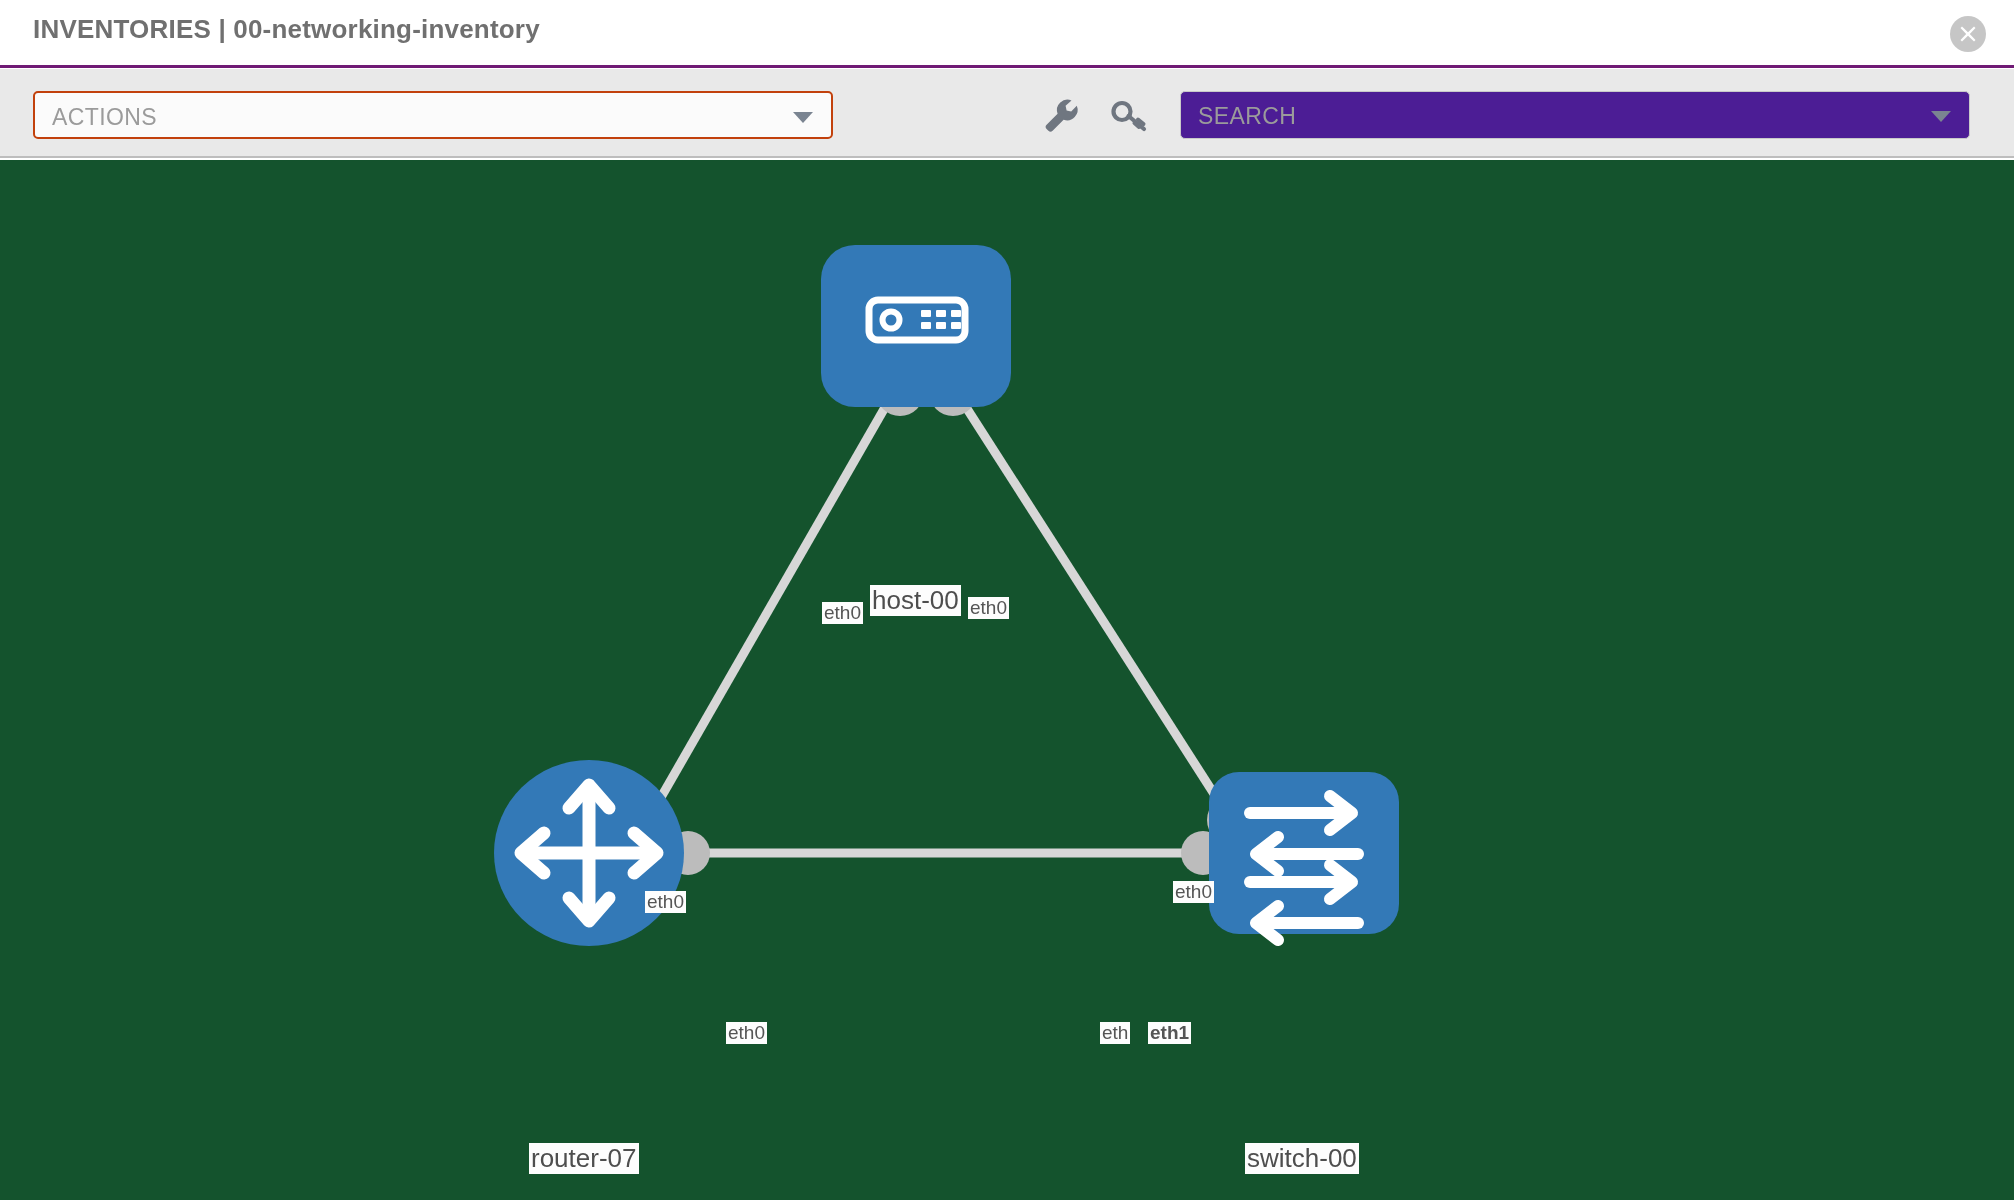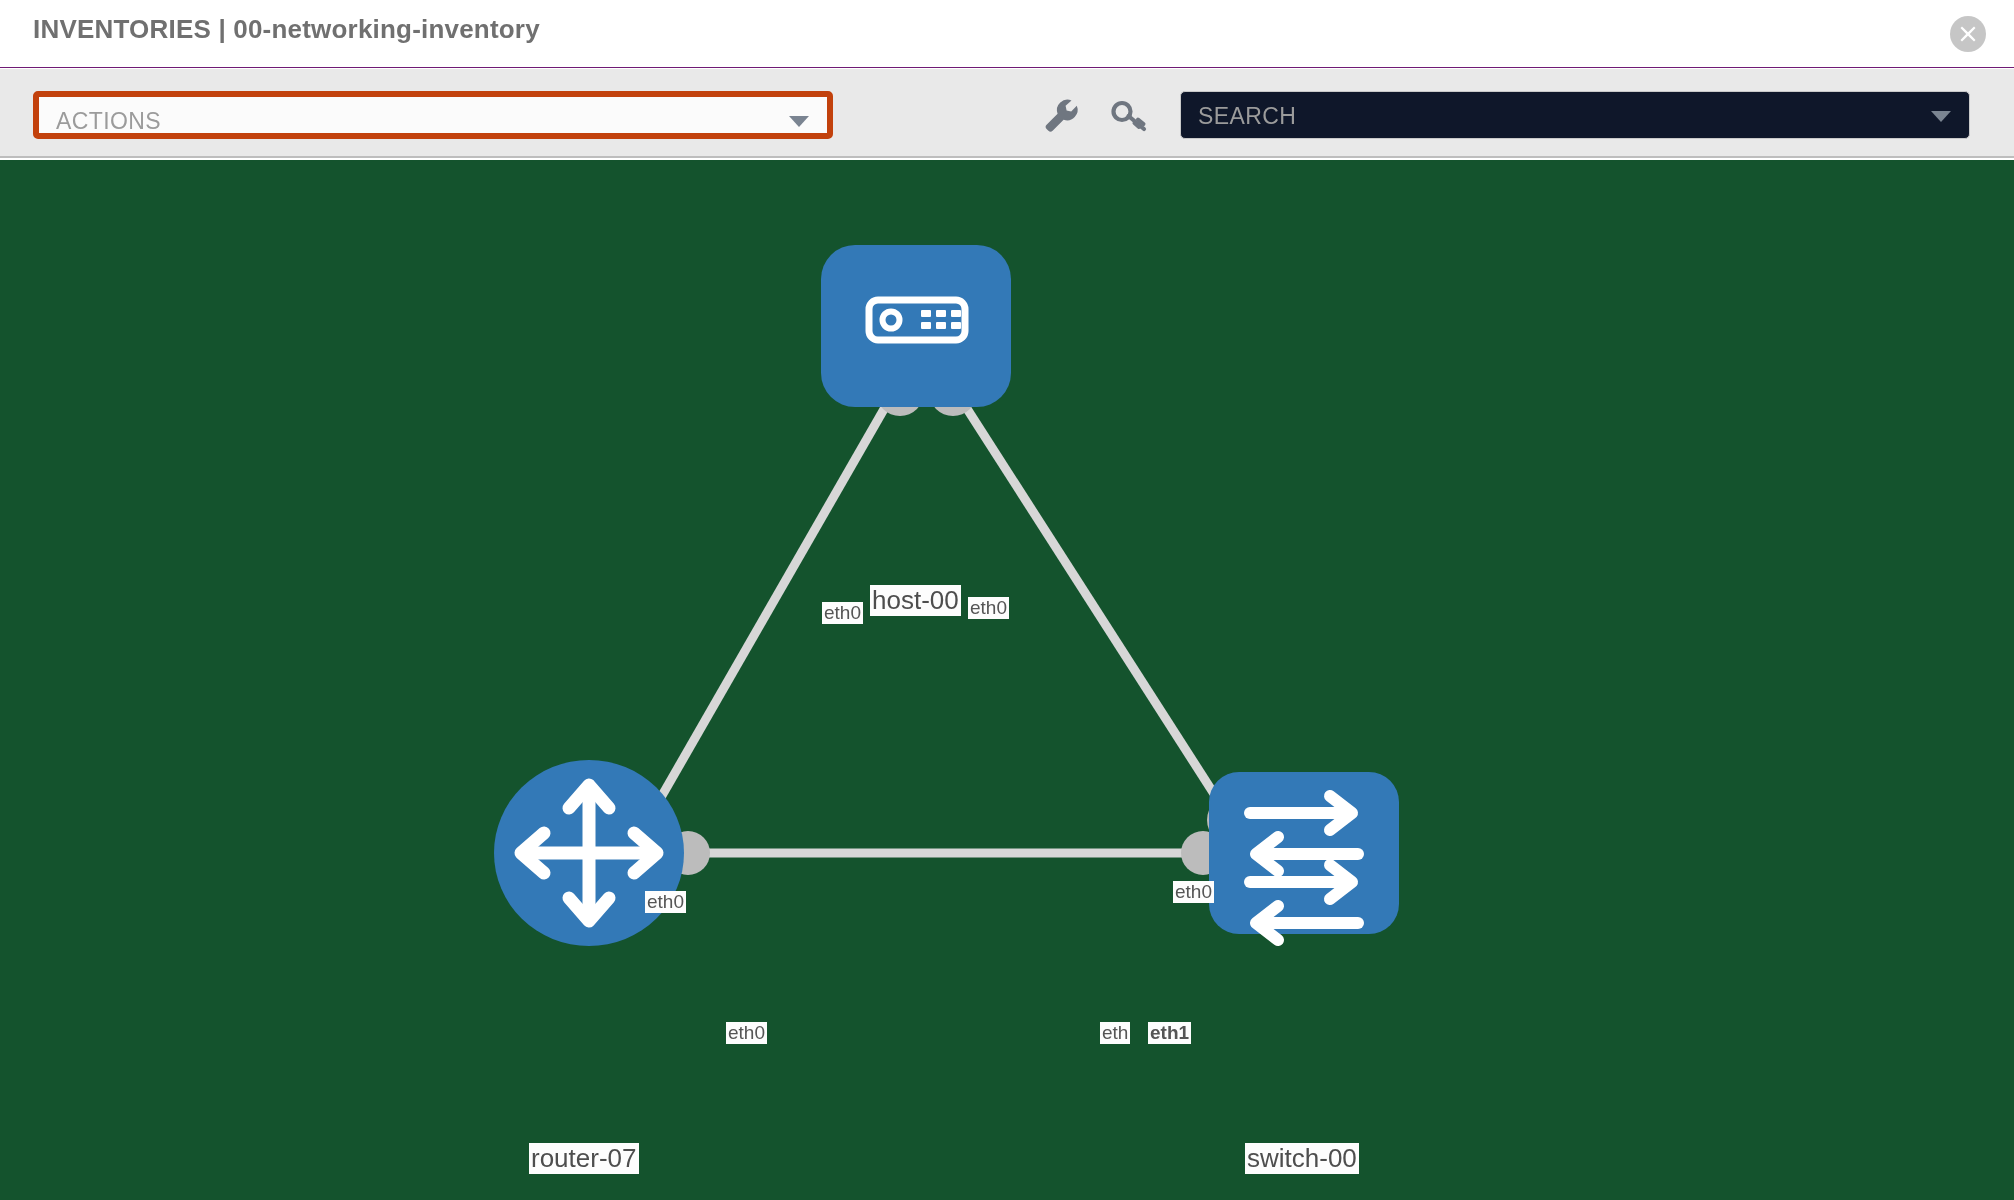--- a/index.html
+++ b/index.html
@@ -9,21 +9,21 @@
     background: #ffffff;
     font-family: "Liberation Sans", sans-serif;
     overflow: hidden;
   }
 
   
   .header {
     position: absolute; left: 0; top: 0;
     width: 2014px; height: 68px;
     background: #ffffff;
-    border-bottom: 1px solid #701a75;
+    border-bottom: 3px solid #701a75;
   }
   .page-title {
     position: absolute; left: 33px; top: 14px;
     font-size: 26px; font-weight: bold;
     color: #707070;
     letter-spacing: 0.2px;
     white-space: nowrap;
   }
   .close-btn {
     position: absolute; right: 28px; top: 16px;
@@ -38,21 +38,21 @@
   .toolbar {
     position: absolute; left: 0; top: 69px;
     width: 2014px; height: 89px;
     background: #e9e9e9;
     border-bottom: 2px solid #bdbdbd;
   }
   .actions-select {
     position: absolute; left: 33px; top: 22px;
     width: 800px; height: 48px;
     background: #fbfbfb;
-    border: 6px solid #c2410c;
+    border: 2px solid #c2410c;
     border-radius: 5px;
   }
   .actions-label {
     position: absolute; left: 17px; top: 11px;
     font-size: 23px; color: #9b9b9b;
     letter-spacing: 0.4px;
   }
   .caret {
     position: absolute; right: 18px; top: 19px;
     width: 0; height: 0;
@@ -64,21 +64,21 @@
     position: absolute; top: 26px;
     width: 44px; height: 40px;
     cursor: pointer;
   }
   .tool-icon.wrench { left: 1040px; }
   .tool-icon.key    { left: 1108px; }
 
   .search-box {
     position: absolute; left: 1180px; top: 22px;
     width: 790px; height: 48px;
-    background: #0f172a;
+    background: #4c1d95;
     border: 1px solid #c9c9c9;
     border-radius: 5px;
   }
   .search-label {
     position: absolute; left: 17px; top: 11px;
     font-size: 23px; color: #9b9b9b;
     letter-spacing: 0.4px;
   }
 
   

